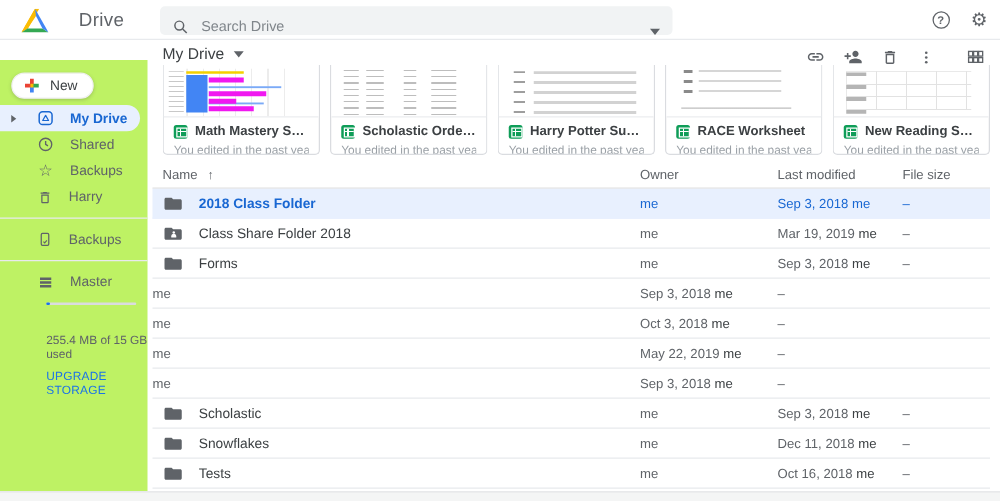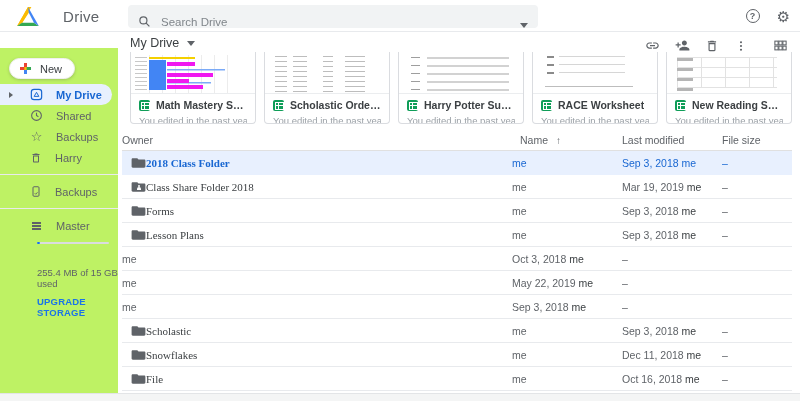--- a/index.html
+++ b/index.html
@@ -40,21 +40,21 @@
     font-size:11px; cursor:pointer; padding-left:30px; gap:13px; }
   .nav-item .expander { position:absolute; left:9px; width:0; height:0;
     border-top:3.5px solid transparent; border-bottom:3.5px solid transparent; border-left:4.5px solid #5f6368; }
   .nav-item.selected { background:#e8f0fe; border-radius:0 11px 11px 0; width:112px; color:#1967d2; font-weight:bold; }
   .nav-item svg { flex:0 0 auto; }
   .nav-div { height:0; border-top:1px solid #e8eaed; margin:6px 0; }
   .storage-extra { padding-left:37px; }
   .meter { width:72px; height:2px; background:#dadce0; border-radius:1px; margin-top:6px; }
   .meter > i { display:block; width:2.5px; height:2px; background:#1a73e8; border-radius:1px; }
   .usage { font-size:9.5px; color:#5f6368; margin-top:23px; }
-  .upgrade { font-size:9.5px; color:#1a73e8; font-weight:bold; letter-spacing:.2px; margin-top:7px; cursor:pointer; }
+  .upgrade { font-size:9.5px; color:#1a73e8; font-weight:normal; letter-spacing:.2px; margin-top:7px; cursor:pointer; }
 
   
   .crumb { position:absolute; left:130px; top:36px; display:flex; align-items:center; gap:8px; cursor:pointer; }
   .crumb .title { font-size:12.5px; color:#3c4043; }
   .actionbar { position:absolute; top:38px; right:12px; display:flex; align-items:center; gap:15px; }
   .actionbar .act { cursor:pointer; display:flex; }
 
   
   .cards { position:absolute; left:130px; top:52px; display:flex; gap:8px; }
   .card { width:126px; height:72px; border:1px solid #dadce0; border-top:none;
@@ -105,22 +105,22 @@
     background-position: 10px 6px, 10px 5px, 10px 5px; }
 
   
   .table { position:absolute; left:122px; top:130px; width:670px; }
   .thead, .trow { display:grid; grid-template-columns:390px 110px 100px 70px; align-items:center; }
   .thead { height:21px; border-bottom:1px solid #e0e0e0; }
   .th { font-size:10.5px; color:#5f6368; }
   .th.name { padding-left:8px; display:flex; align-items:center; gap:8px; cursor:pointer; }
   .sort-arrow { font-size:10px; color:#5f6368; }
   .trow { height:24px; border-bottom:1px solid #e8eaed; font-size:10.5px; color:#5f6368; cursor:pointer; }
-  .cell-name { display:flex; align-items:center; padding-left:9px;
-    font-size:11px; color:#3c4043; white-space:nowrap; overflow:hidden;font-family:Liberation Serif, serif; }
+  .cell-name { display:flex; align-items:center; gap:13px; padding-left:9px;
+    font-size:11px; color:#3c4043; white-space:nowrap; overflow:hidden; }
   .folder-wrap { position:relative; width:15px; height:12px; flex:0 0 auto; display:flex; }
   .folder-badge { display:none; position:absolute; left:5.5px; top:4px; width:4.5px; height:6px; }
   .folder-badge::before { content:""; position:absolute; left:1.1px; top:0; width:2.3px; height:2.3px; background:#fff; border-radius:50%; }
   .folder-badge::after { content:""; position:absolute; left:0; top:2.8px; width:4.5px; height:2.6px; background:#fff; border-radius:2.2px 2.2px 0 0; }
   .trow.shared .folder-badge { display:block; }
   .cell-mod .by { color:#3c4043; }
   .trow.selected { background:#e8f0fe; border-bottom-color:#e8f0fe; }
   .trow.selected .cell-name { color:#1967d2; font-weight:bold; }
   .trow.selected, .trow.selected .cell-mod .by { color:#1967d2; }
 
@@ -306,25 +306,25 @@
           <span class="sheets-ic"></span>
           <span class="card-title">New Reading Summary Templ...</span>
         </div>
         <div class="card-sub">You edited in the past year</div>
       </div>
     </div>
   </div>
 
   <div class="table">
     <div class="thead">
-      <span class="th">Owner</span>
       <span class="th name">
         <span>Name</span>
         <span class="sort-arrow">↑</span>
       </span>
+      <span class="th">Owner</span>
       <span class="th">Last modified</span>
       <span class="th">File size</span>
     </div>
 
     <div class="trow selected">
       <span class="cell-name">
           <span class="folder-wrap">
             <svg class="ic" width="15" height="12" viewBox="0 0 24 20" fill="#5f6368">
               <path d="M10 2H2.5C1.4 2 .5 2.9.5 4v12c0 1.1.9 2 2 2h19c1.1 0 2-.9 2-2V6c0-1.1-.9-2-2-2h-9.5l-2-2z"></path>
             </svg>
@@ -356,28 +356,20 @@
               <path d="M10 2H2.5C1.4 2 .5 2.9.5 4v12c0 1.1.9 2 2 2h19c1.1 0 2-.9 2-2V6c0-1.1-.9-2-2-2h-9.5l-2-2z"></path>
             </svg>
           </span>
           <span>Forms</span>
         </span>
       <span class="cell-owner">me</span>
       <span class="cell-mod"><span>Sep 3, 2018</span> <span class="by">me</span></span>
       <span class="cell-size">–</span>
     </div>
     <div class="trow">
-      <span class="cell-name">
-          <span class="folder-wrap">
-            <svg class="ic" width="15" height="12" viewBox="0 0 24 20" fill="#5f6368">
-              <path d="M10 2H2.5C1.4 2 .5 2.9.5 4v12c0 1.1.9 2 2 2h19c1.1 0 2-.9 2-2V6c0-1.1-.9-2-2-2h-9.5l-2-2z"></path>
-            </svg>
-          </span>
-          <span>Lesson Plans</span>
-        </span>
       <span class="cell-owner">me</span>
       <span class="cell-mod"><span>Sep 3, 2018</span> <span class="by">me</span></span>
       <span class="cell-size">–</span>
     </div>
     <div class="trow">
       <span class="cell-owner">me</span>
       <span class="cell-mod"><span>Oct 3, 2018</span> <span class="by">me</span></span>
       <span class="cell-size">–</span>
     </div>
     <div class="trow">
@@ -416,21 +408,21 @@
       <span class="cell-mod"><span>Dec 11, 2018</span> <span class="by">me</span></span>
       <span class="cell-size">–</span>
     </div>
     <div class="trow">
       <span class="cell-name">
           <span class="folder-wrap">
             <svg class="ic" width="15" height="12" viewBox="0 0 24 20" fill="#5f6368">
               <path d="M10 2H2.5C1.4 2 .5 2.9.5 4v12c0 1.1.9 2 2 2h19c1.1 0 2-.9 2-2V6c0-1.1-.9-2-2-2h-9.5l-2-2z"></path>
             </svg>
           </span>
-          <span>File</span>
+          <span>Tests</span>
         </span>
       <span class="cell-owner">me</span>
       <span class="cell-mod"><span>Oct 16, 2018</span> <span class="by">me</span></span>
       <span class="cell-size">–</span>
     </div>
   </div>
 
   <div class="footer-strip"></div>
 </div>
 

